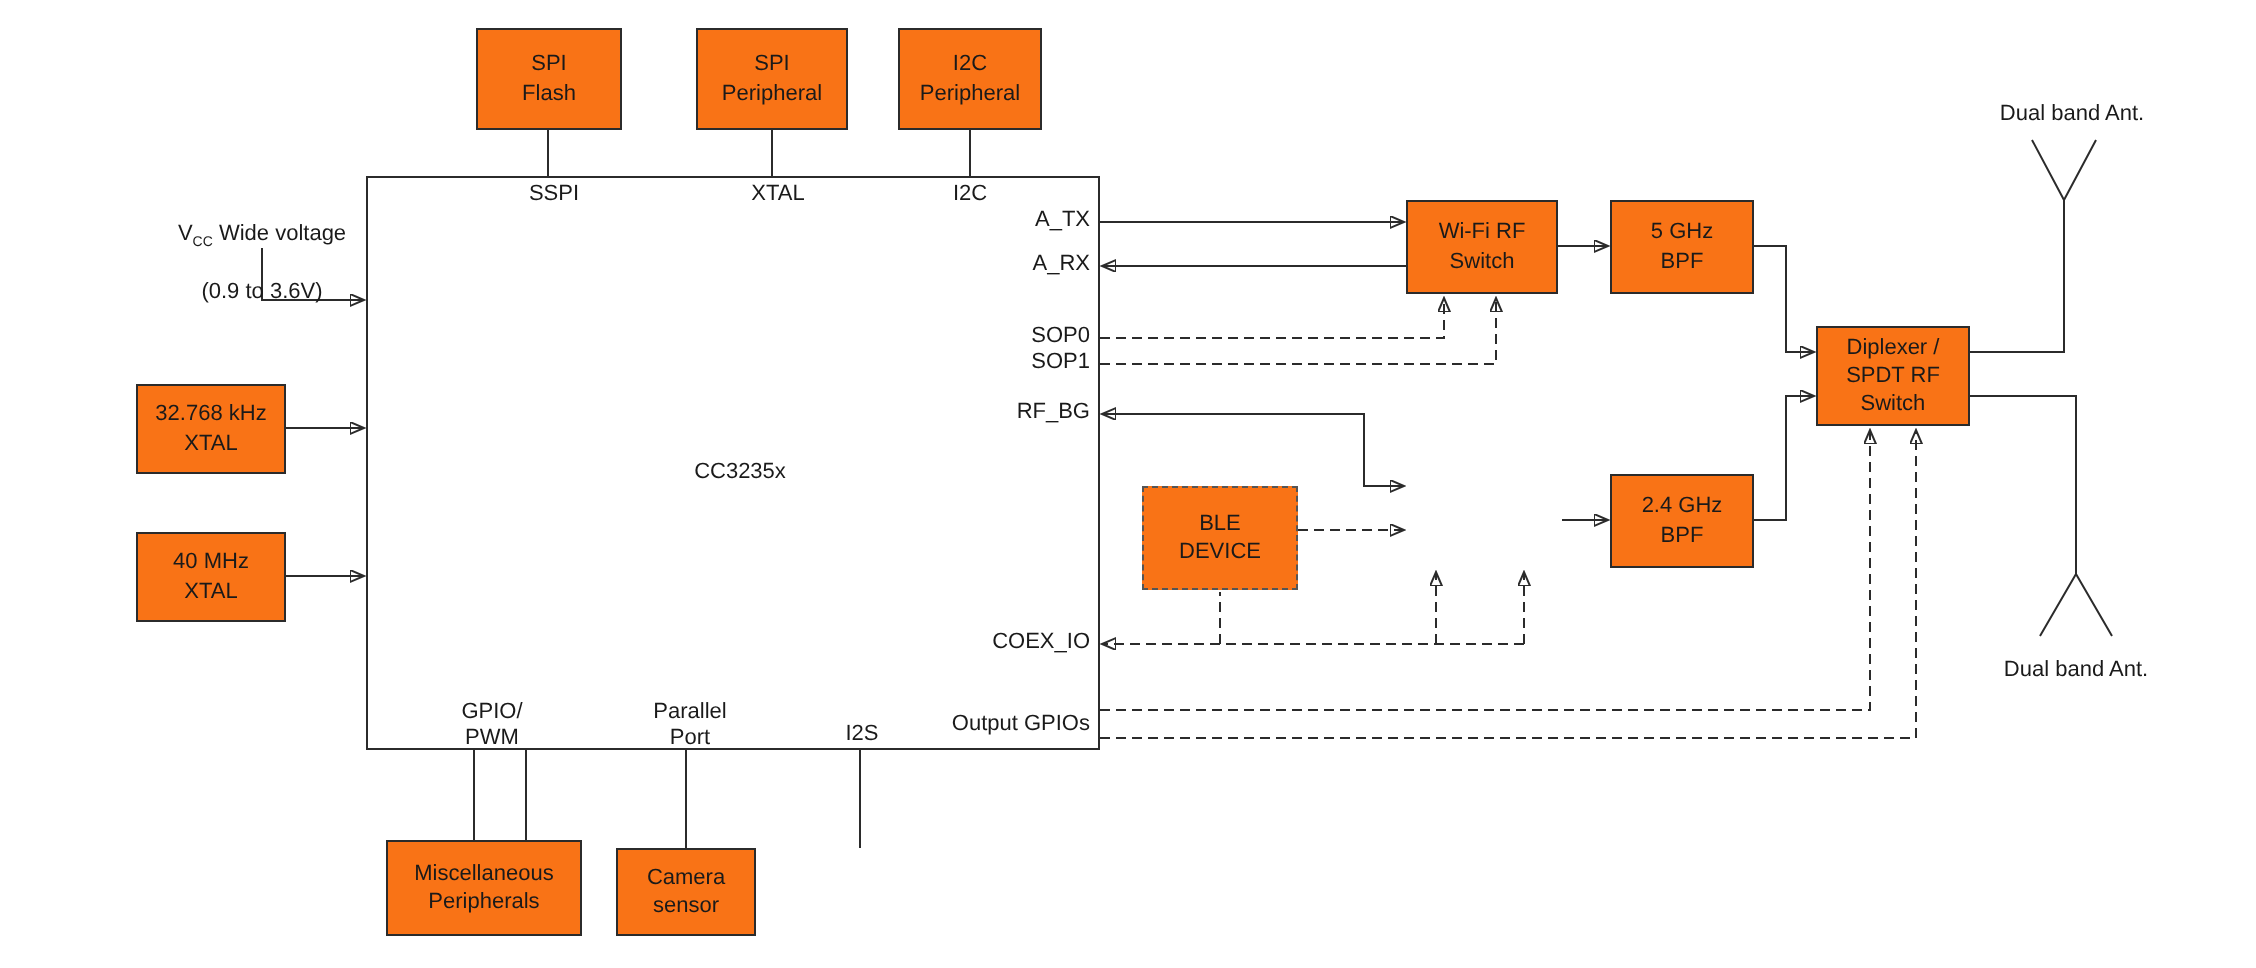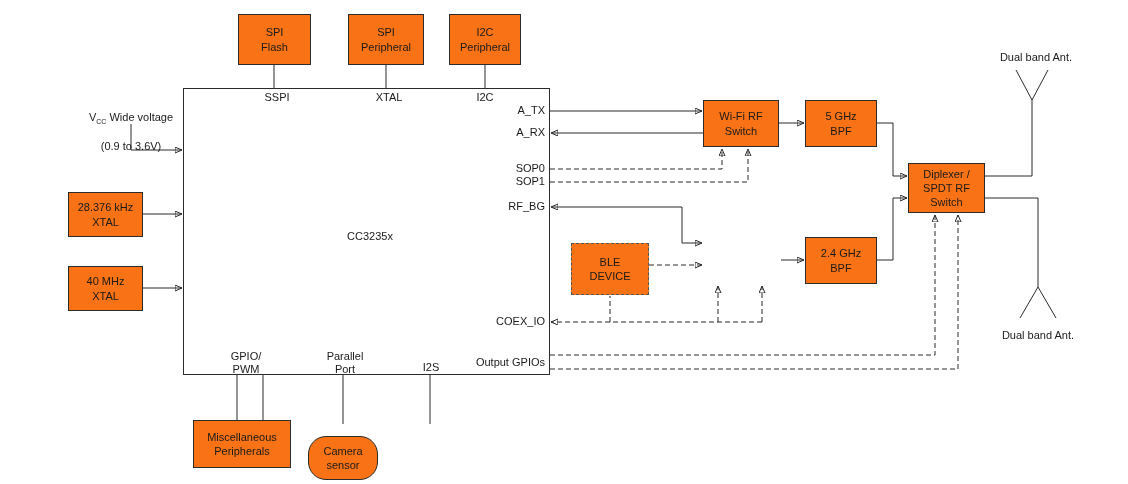--- a/index.html
+++ b/index.html
@@ -98,21 +98,21 @@
 Flash</div>
   <div class="box" style="left:348px;top:14px;width:76px;height:51px;">SPI
 Peripheral</div>
   <div class="box" style="left:449px;top:14px;width:72px;height:51px;">I2C
 Peripheral</div>
 
   <div class="lbl c" style="left:81px;top:98px;width:100px;">
     <div><span>V</span><sub class="sub">CC</sub><span> Wide voltage</span></div>
     <div>(0.9 to 3.6V)</div>
   </div>
-  <div class="box" style="left:68px;top:192px;width:75px;height:45px;">28.376 kHz
+  <div class="box" style="left:68px;top:192px;width:75px;height:45px;">32.768 kHz
 XTAL</div>
   <div class="box" style="left:68px;top:266px;width:75px;height:45px;">40 MHz
 XTAL</div>
 
   <div class="box" style="left:703px;top:100px;width:76px;height:47px;">Wi-Fi RF
 Switch</div>
   <div class="box" style="left:805px;top:100px;width:72px;height:47px;">5 GHz
 BPF</div>
   <div class="box dashed" style="left:571px;top:243px;width:78px;height:52px;">BLE
 DEVICE</div>
@@ -120,16 +120,16 @@
 BPF</div>
   <div class="box" style="left:908px;top:163px;width:77px;height:50px;text-align:center;">Diplexer /
 SPDT RF
 Switch</div>
 
   <div class="lbl c" style="left:990px;top:51px;width:92px;">Dual band Ant.</div>
   <div class="lbl c" style="left:992px;top:329px;width:92px;">Dual band Ant.</div>
 
   <div class="box" style="left:193px;top:420px;width:98px;height:48px;">Miscellaneous
 Peripherals</div>
-  <div class="box" style="left:308px;top:436px;width:70px;height:44px;border-radius:18px;">Camera
+  <div class="box" style="left:308px;top:424px;width:70px;height:44px;">Camera
 sensor</div>
 
 </div>
 
 </body></html>

